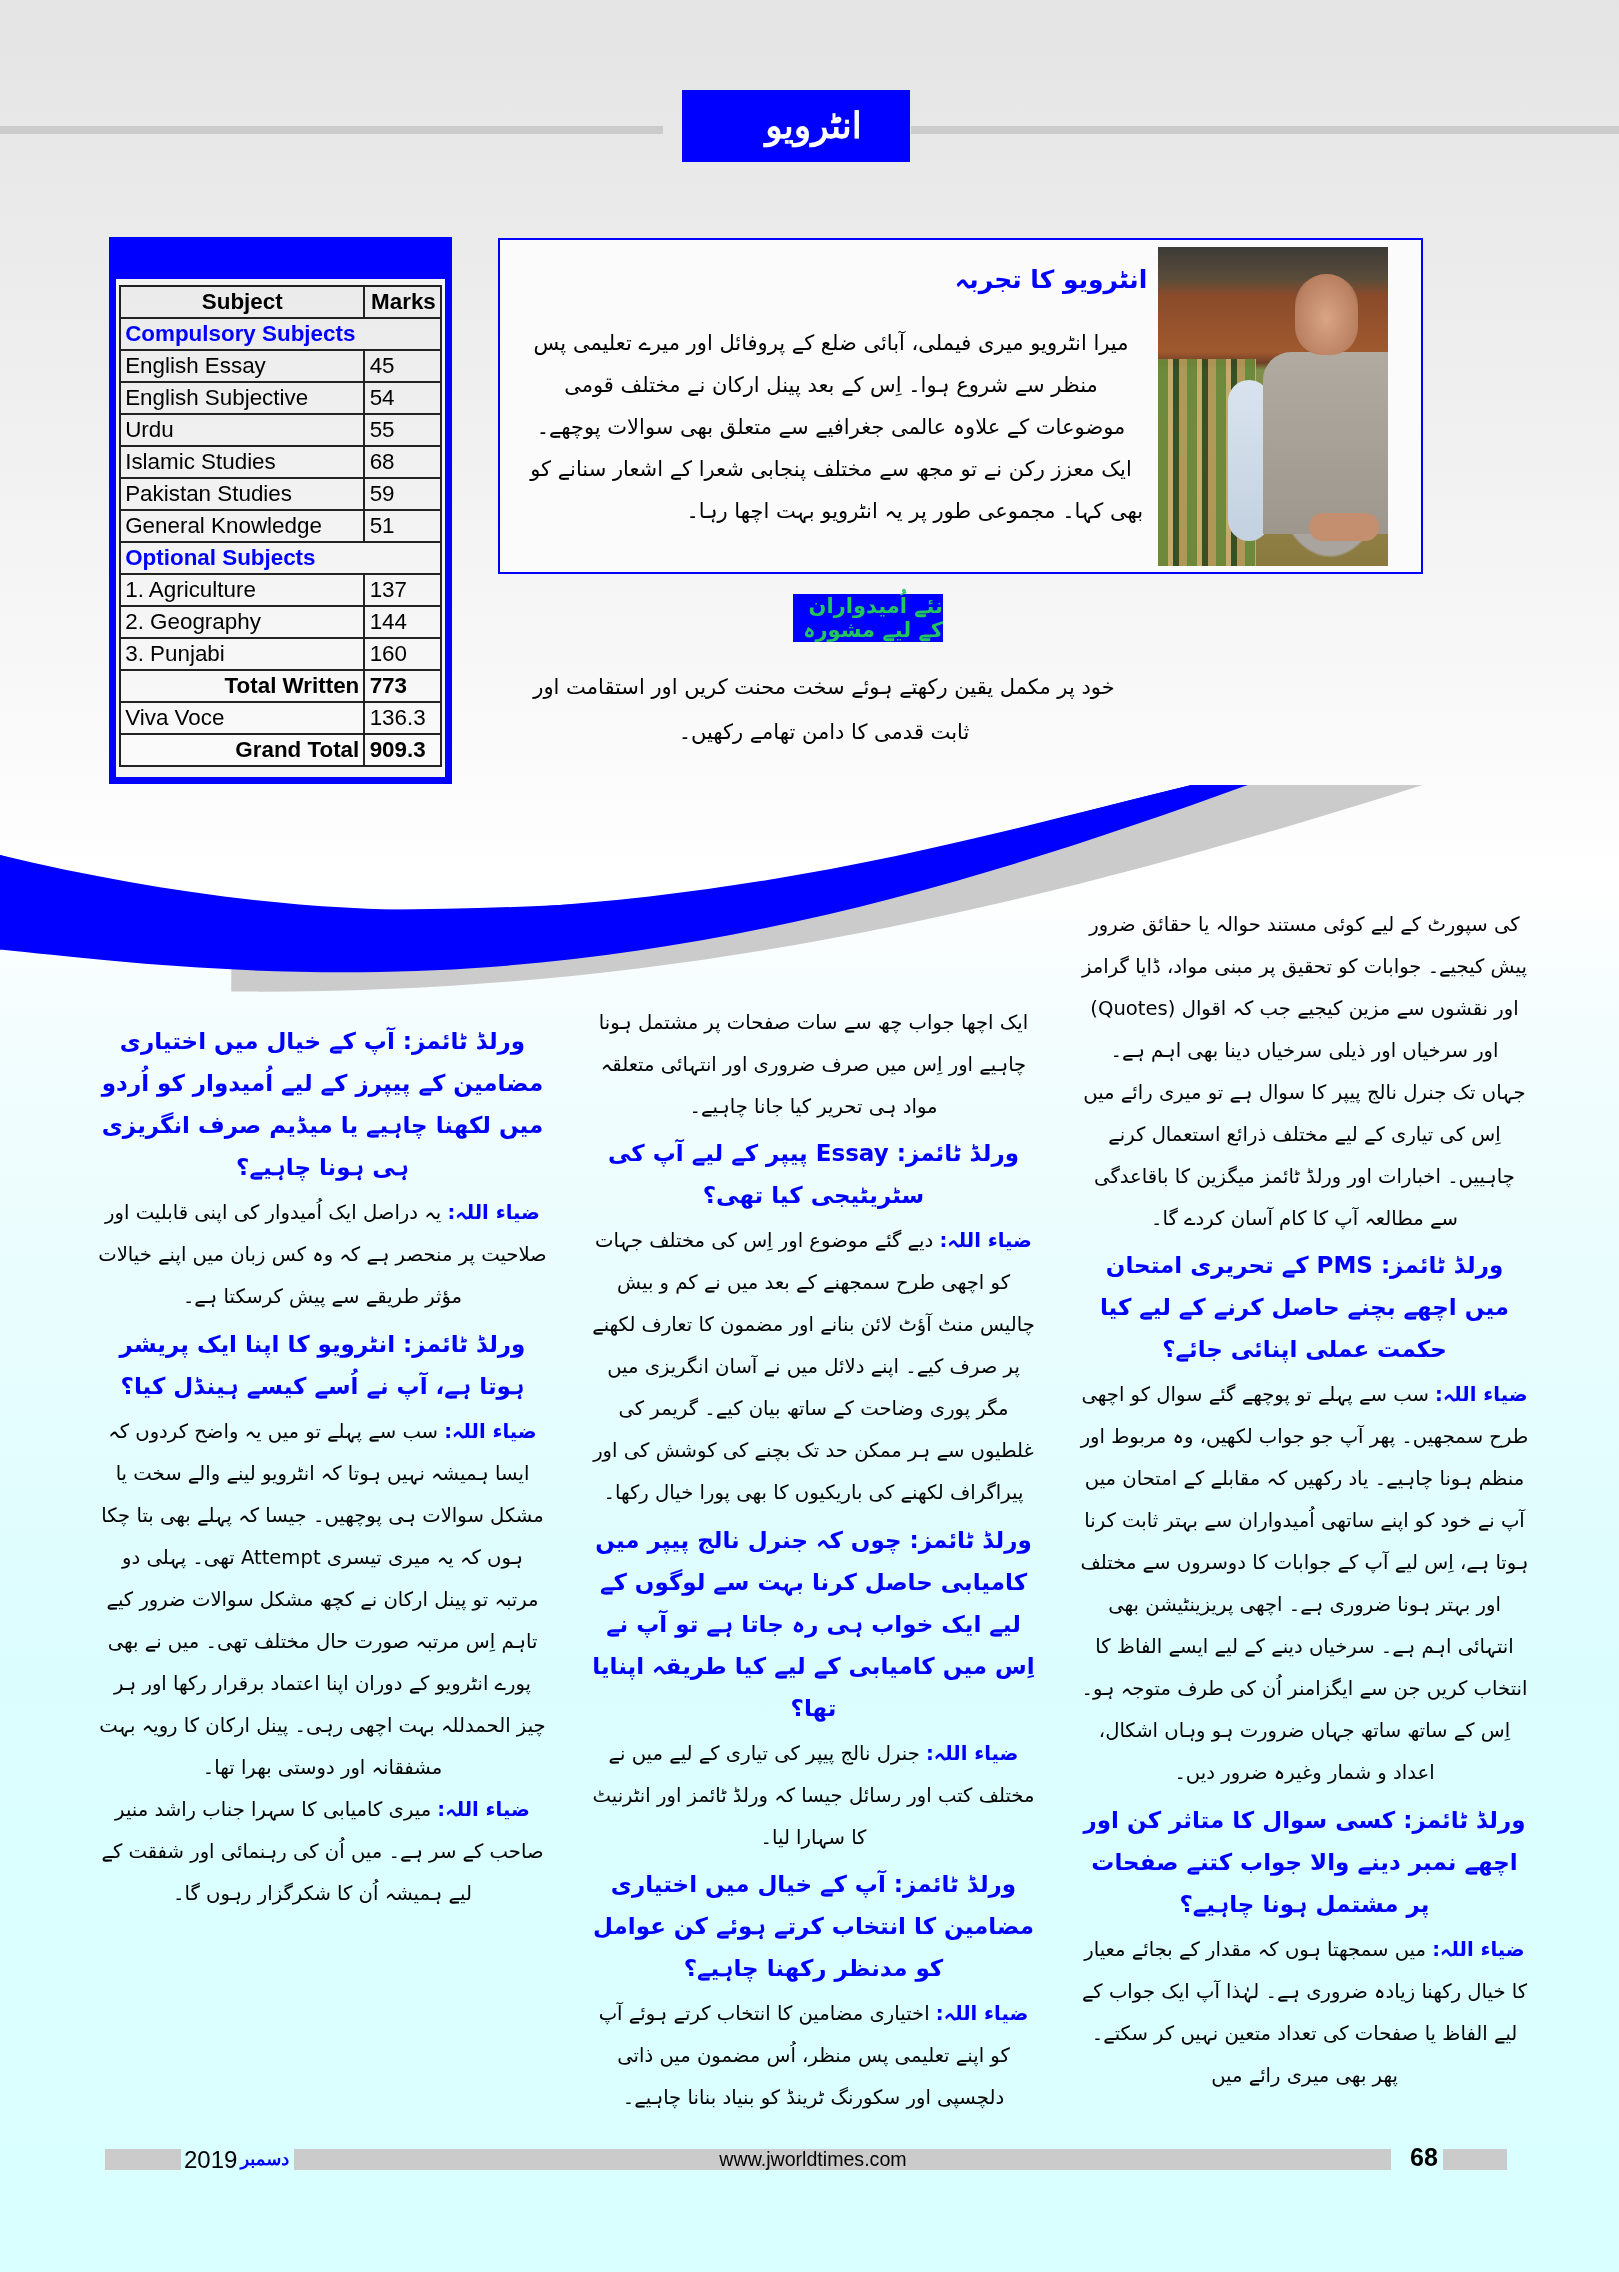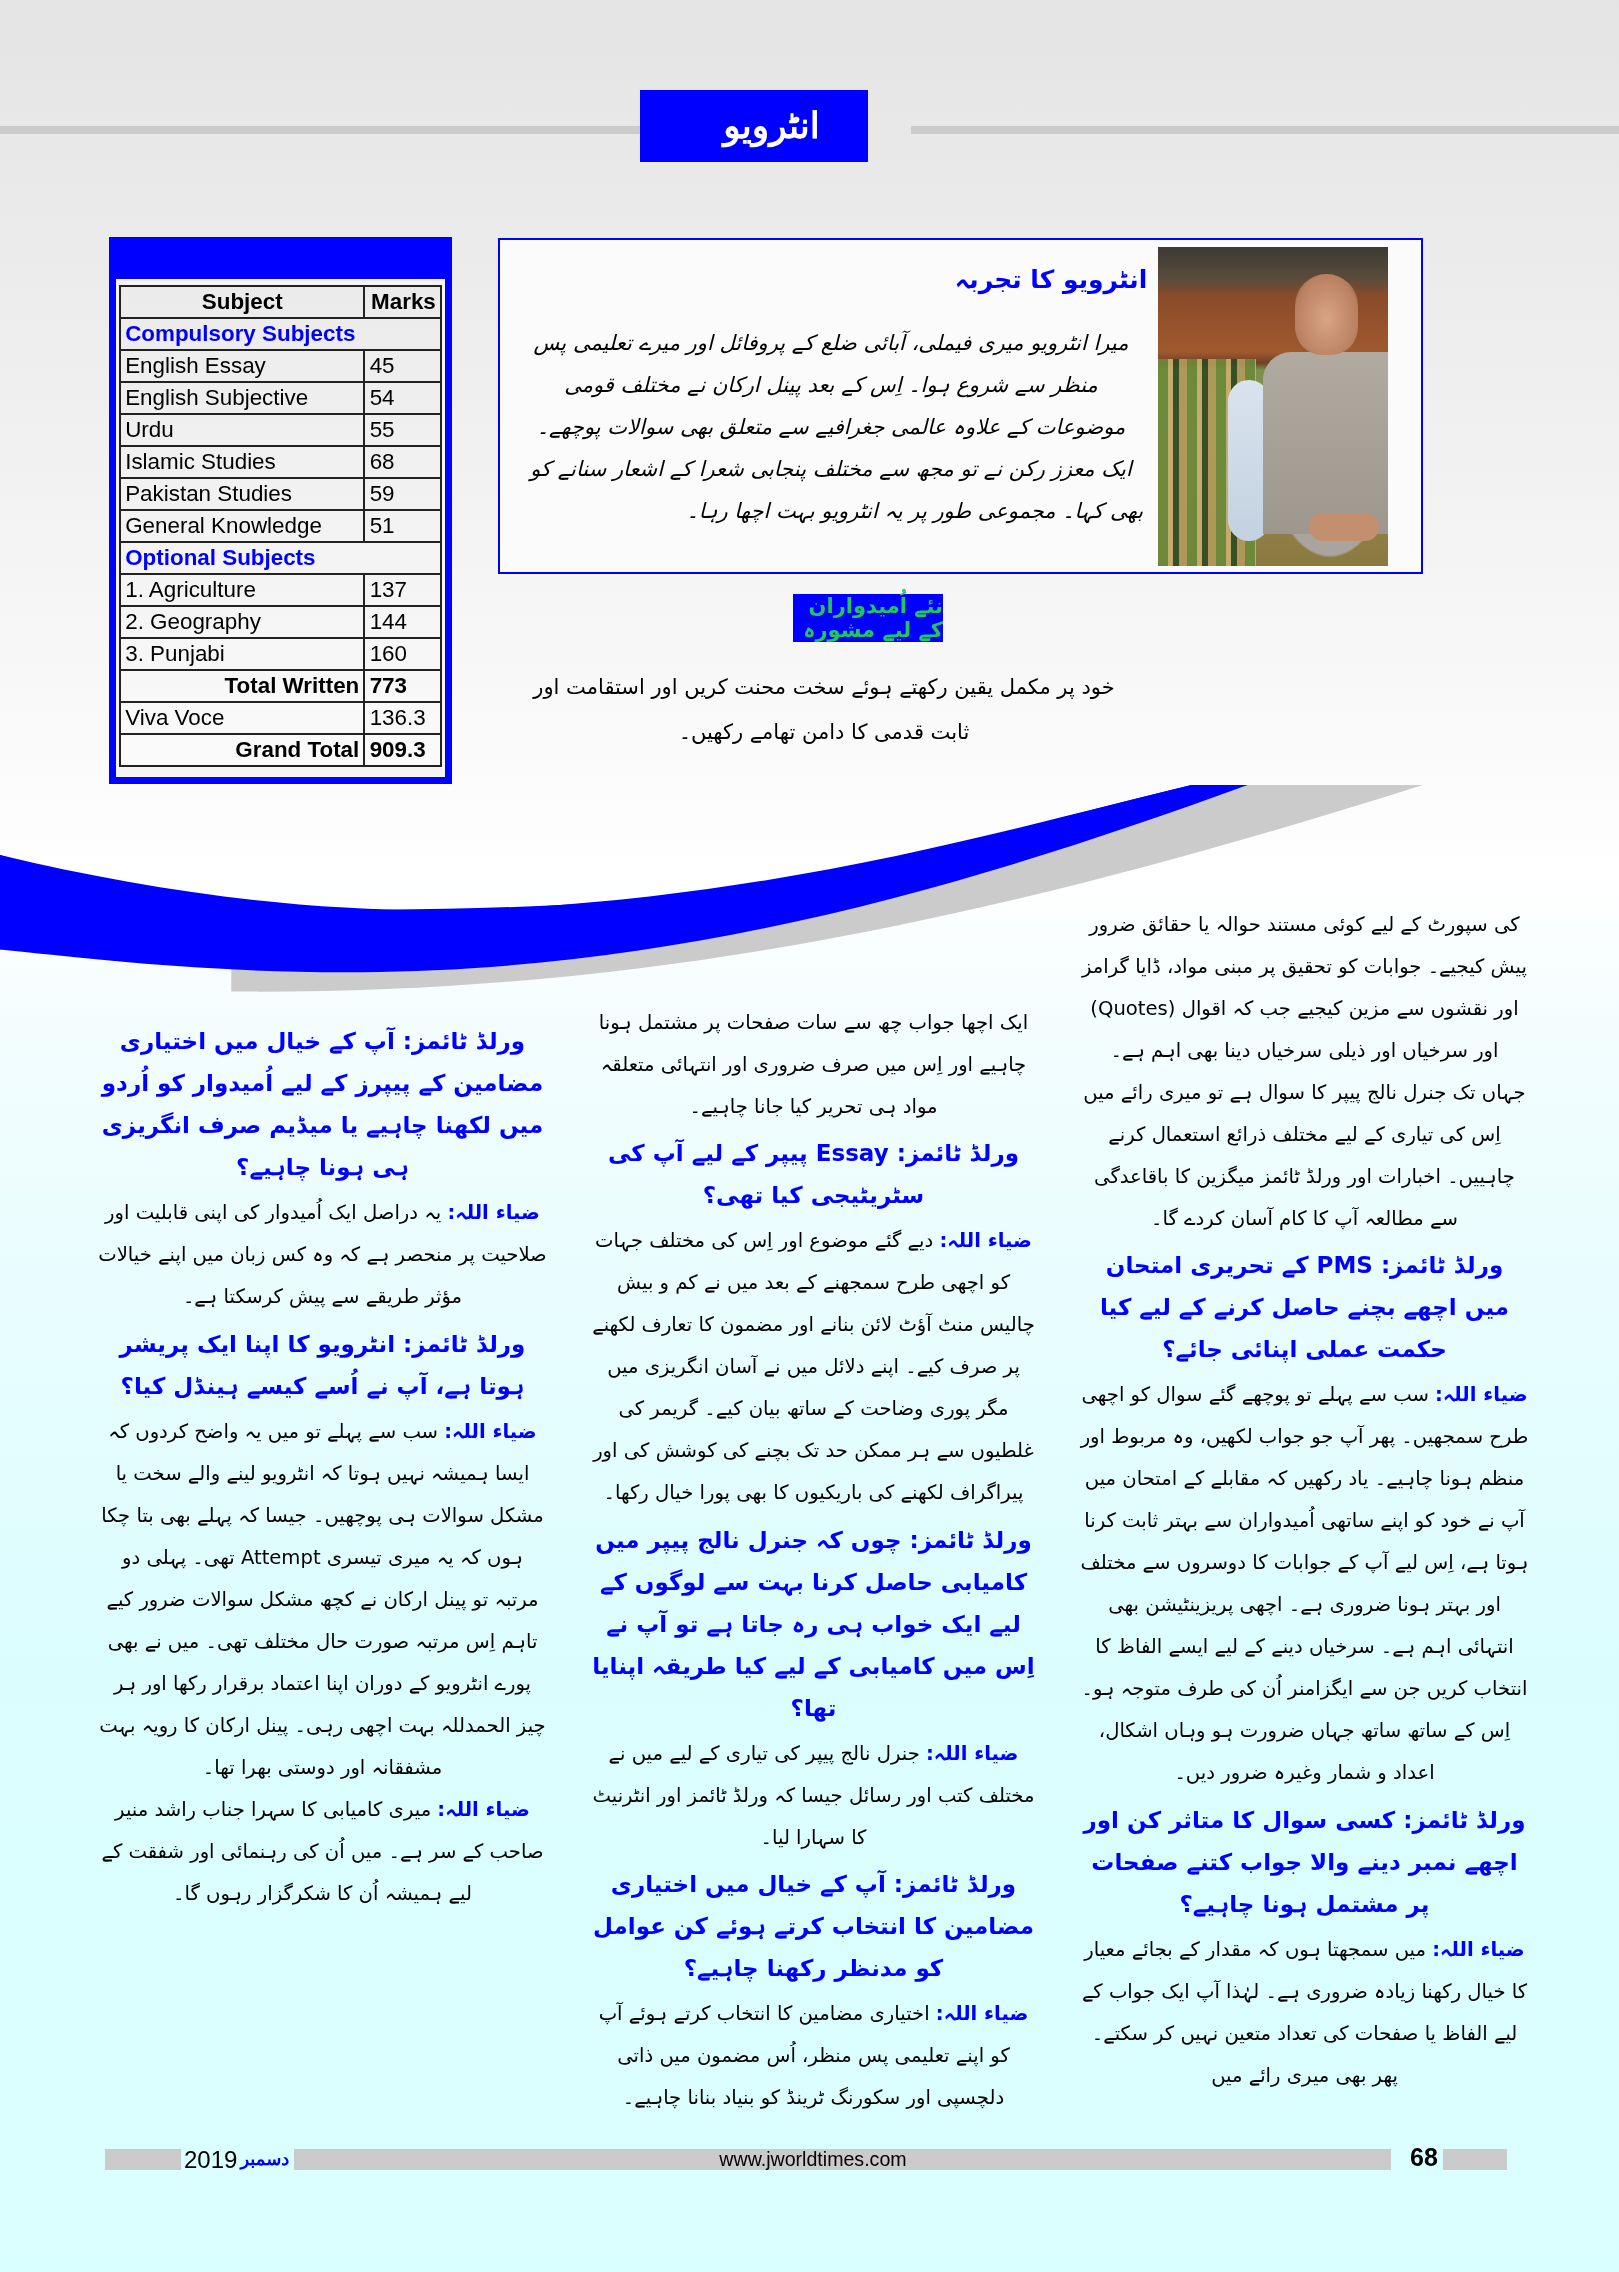--- a/index.html
+++ b/index.html
@@ -7,21 +7,21 @@
   body {
     position: relative;
     font-family: "DejaVu Sans", sans-serif;
     background: linear-gradient(180deg, #e4e4e4 0px, #f0f0f0 421px, #fbfbfb 771px, #ffffff 876px, #f2fdfe 1051px, #dbfdfe 1682px, #daffff 2273px);
     color: #000;
   }
 
   
   .hdr-rule { position: absolute; top: 126px; height: 8.4px; background: #cbcbcb; }
   .hdr-box {
-    position: absolute; left: 640px; top: 90px; width: 228px; height: 72px;
+    position: absolute; left: 682px; top: 90px; width: 228px; height: 72px;
     background: #0000ff; color: #fff; display: flex; align-items: center; justify-content: center;
     font-family: Liberation Sans, sans-serif; font-size: 36px; font-weight: bold; direction: rtl; padding-left: 35px;
   }
   .tbl-frame-full {
     position: absolute; left: 109px; top: 237px; width: 343px; height: 547px;
     border: 7px solid #0000ff; border-top-width: 42px; background: #f4f4f4;
   }
   table.marks {
     position: absolute; left: 119px; top: 285px; width: 323px;
     border-collapse: collapse; font-family: "Liberation Sans", sans-serif;
@@ -75,21 +75,21 @@
   .urdu {
     direction: rtl; text-align: center; unicode-bidi: plaintext;
     font-family: "DejaVu Sans", sans-serif;
   }
   .int-title {
     position: absolute; right: 463px; top: 265px; width: 210px;
     color: #0000ff; font-size: 25px; font-weight: bold;
   }
   .int-body {
     position: absolute; left: 519px; top: 322px; width: 624px;
-    font-size: 21px; line-height: 42px; text-align-last: right; font-style: italic;
+    font-size: 21px; line-height: 42px; text-align-last: right;
   }
 
   
   .adv-label {
     position: absolute; left: 793px; top: 594px; width: 150px; height: 48px;
     background: #0000ff; color: #22c55e; font-size: 21px; font-weight: bold;
     display: flex; align-items: center; justify-content: center; direction: rtl;
   }
   .adv-text {
     position: absolute; left: 512px; top: 665px; width: 624px;

